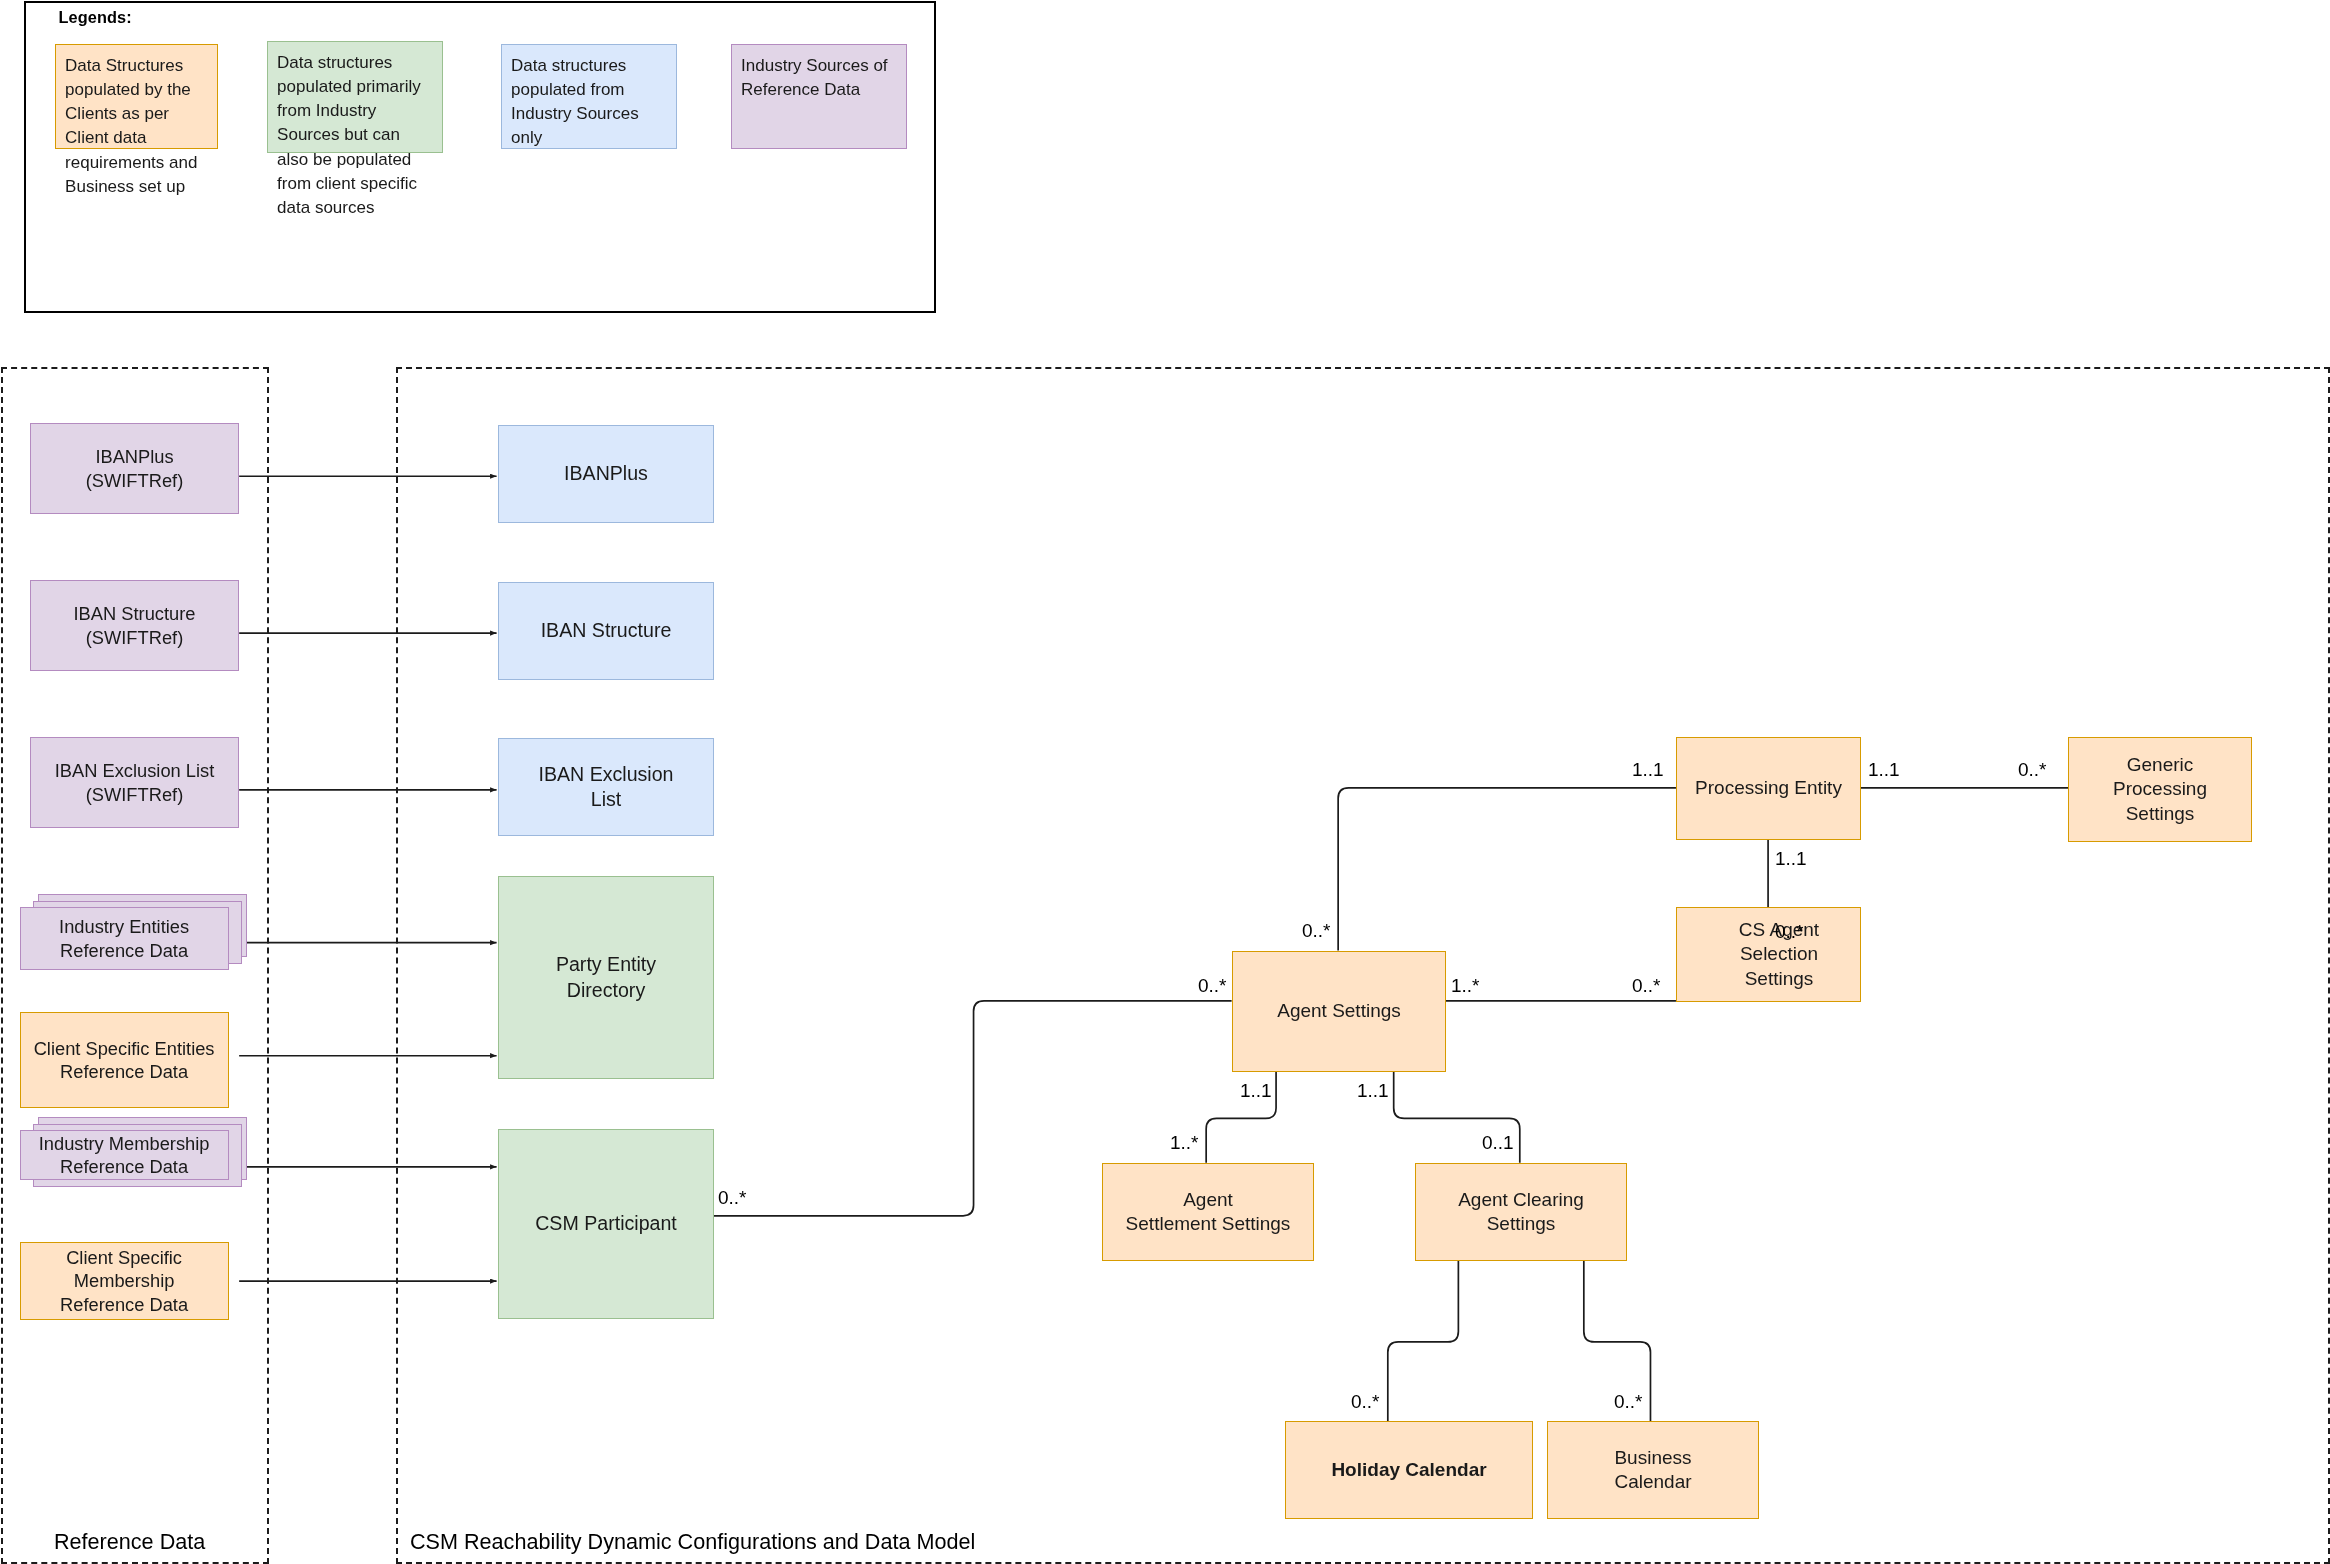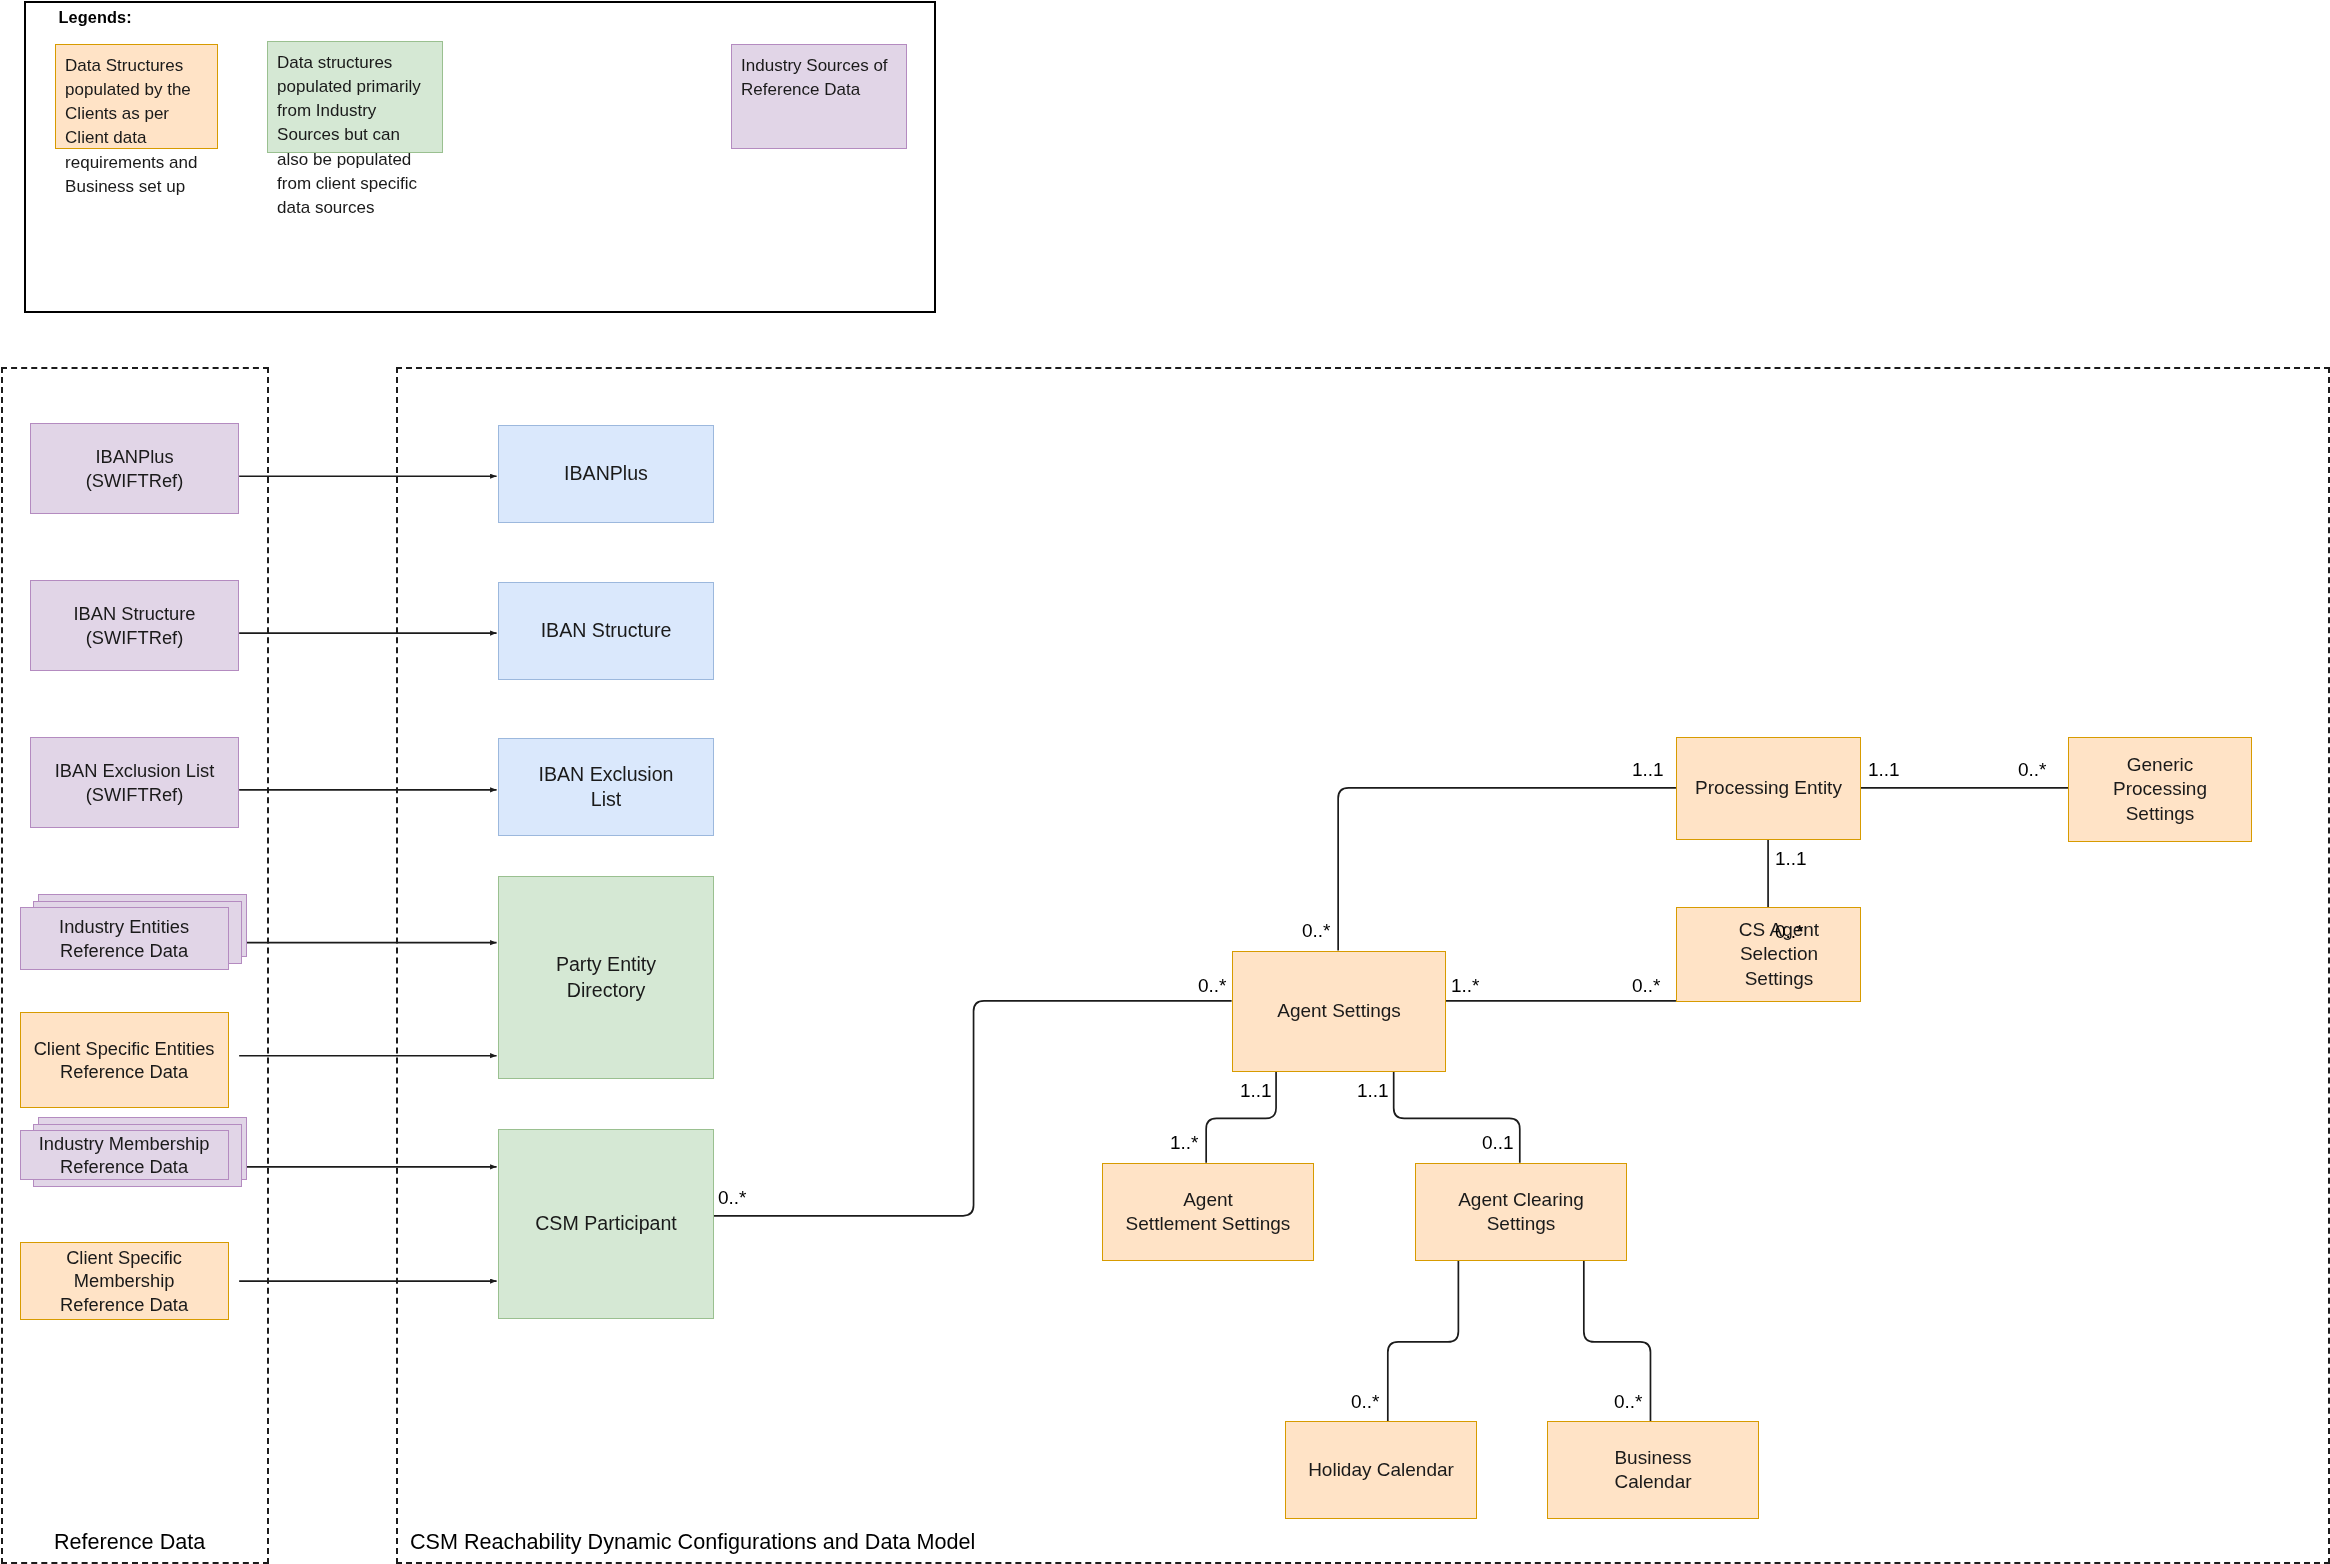--- a/index.html
+++ b/index.html
@@ -135,20 +135,23 @@
   <div id="legend-frame">
     <div id="legend-title">Legends:</div>
   </div>
 
   <div class="box green legend-box" style="left:267px; top:41px; width:176px; height:112px;">
     <span>Data structures populated primarily from Industry Sources but can also be populated from client specific data sources</span>
   </div>
   <div class="box orange legend-box" style="left:55px; top:44px; width:163px; height:105px;">
     <span>Data Structures populated by the Clients as per Client data requirements and Business set up</span>
   </div>
+  <div class="box blue legend-box" style="left:501px; top:44px; width:176px; height:105px;">
+    <span>Data structures populated from Industry Sources only</span>
+  </div>
   <div class="box purple legend-box" style="left:731px; top:44px; width:176px; height:105px;justify-content:center;">
     <span>Industry Sources of Reference Data</span>
   </div>
 
   <div class="swim" style="left:1.3px; top:367px; width:268px; height:1197px;"></div>
   <div class="swim" style="left:396px; top:367px; width:1934px; height:1197px;"></div>
 
   <div class="swim-label" style="left:54px; top:1529px;">Reference Data</div>
   <div class="swim-label" style="left:410px; top:1529px;">CSM Reachability Dynamic Configurations and Data Model</div>
 
@@ -264,21 +267,21 @@
 Settings</span>
   </div>
   <div class="box orange" style="left:1102px; top:1163px; width:212px; height:98px;">
     <span class="entity-label">Agent
 Settlement Settings</span>
   </div>
   <div class="box orange" style="left:1415px; top:1163px; width:212px; height:98px;">
     <span class="entity-label">Agent Clearing
 Settings</span>
   </div>
-  <div class="box orange" style="left:1285px; top:1421px; width:192px; height:98px;">
+  <div class="box orange" style="left:1285px; top:1421px; width:248px; height:98px;font-weight:bold;">
     <span class="entity-label">Holiday Calendar</span>
   </div>
   <div class="box orange" style="left:1547px; top:1421px; width:212px; height:98px;">
     <span class="entity-label">Business
 Calendar</span>
   </div>
 
   <div class="mult" style="left:718px; top:1187px;">0..*</div>
   <div class="mult" style="left:1198px; top:975px;">0..*</div>
   <div class="mult" style="left:1302px; top:920px;">0..*</div>

